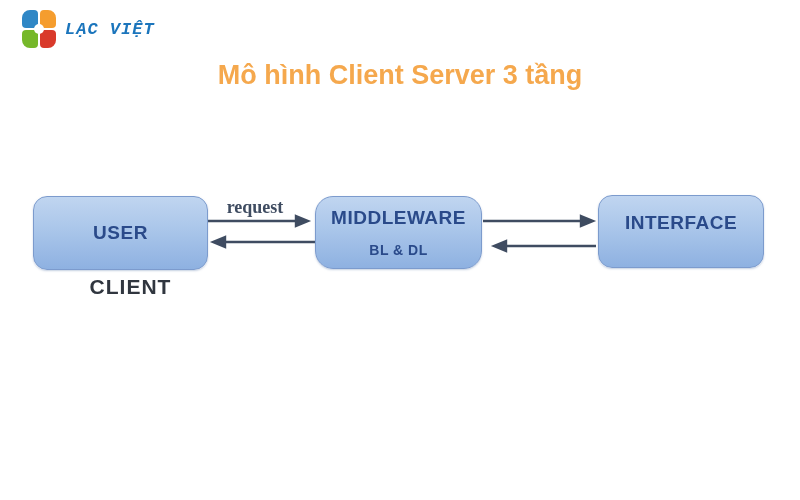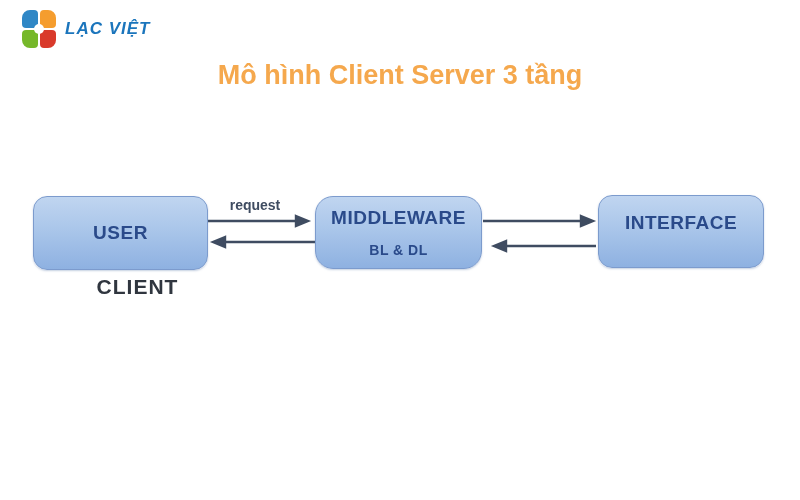--- a/index.html
+++ b/index.html
@@ -34,20 +34,21 @@
     width: 10px; height: 10px;
     transform: translate(-50%, -50%);
     background: #ffffff; border-radius: 50%;
   }
   .logo-text {
     color: #1b75bc;
     font-size: 17px;
     font-weight: bold;
     font-style: italic;
     letter-spacing: 1px;
+    font-family: Liberation Mono, monospace;
   }
 
   
   .page-title {
     position: absolute; top: 60px; left: 0;
     width: 800px;
     text-align: center;
     color: #f5a84d;
     font-size: 27px;
     font-weight: bold;
@@ -76,31 +77,32 @@
   .node-sub   { font-size: 14px; margin-top: 13px; letter-spacing: 0.5px; }
 
   .caption {
     position: absolute;
     font-size: 21px;
     font-weight: bold;
     color: #30363f;
     letter-spacing: 1px;
     text-align: center;
   }
-  .caption-client { left: 50px;  top: 275px; width: 175px; }
+  .caption-client { left: 43px;  top: 275px; width: 175px; }
   .caption-server { left: 598px; top: 275px; width: 166px; }
 
   .edges { position: absolute; inset: 0; width: 800px; height: 500px; }
 
   .edge-label {
     position: absolute;
-    font-size: 14px;
+    font-size: 18px;
     font-weight: bold;
     color: #3f4c61;
     text-align: center;
+    font-family: Liberation Serif, serif;
   }
   .edge-label-request  { left: 205px; top: 197px; width: 100px; }
   .edge-label-response { left: 492px; top: 226px; width: 106px; }
 </style>
 </head>
 <body>
 
 <div class="logo">
   <div class="logo-mark">
     <div class="logo-sq blue"></div>

